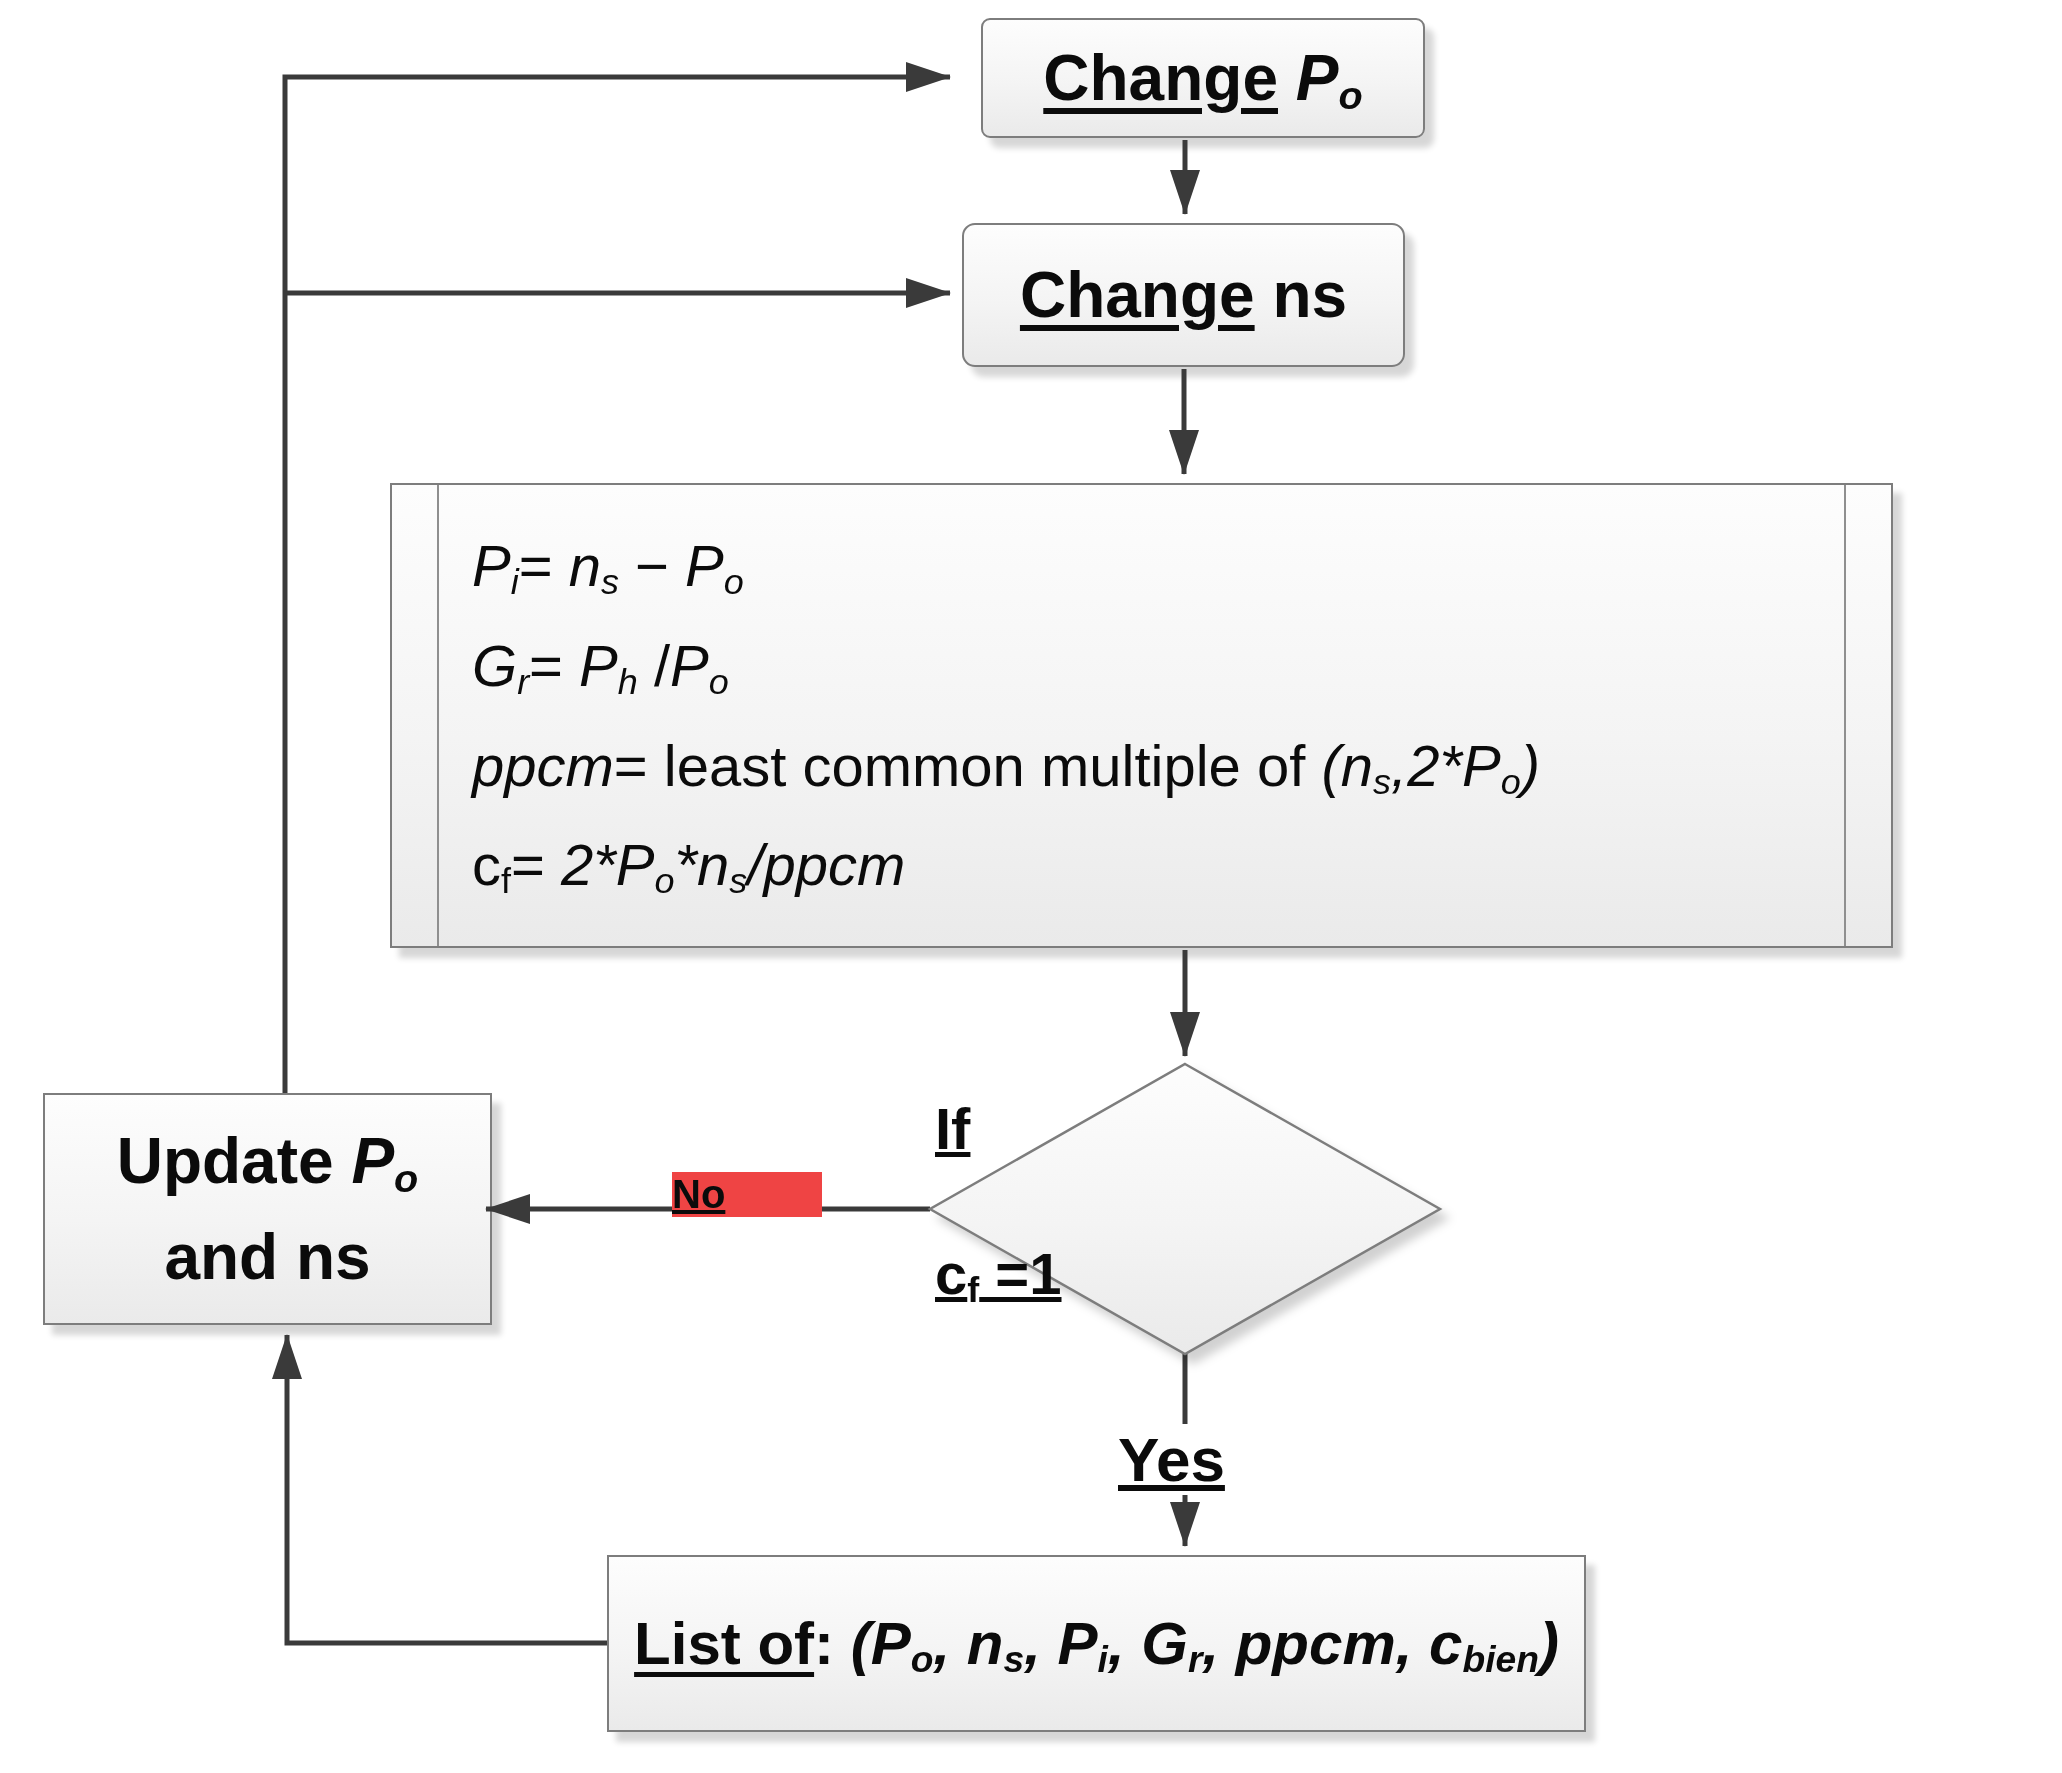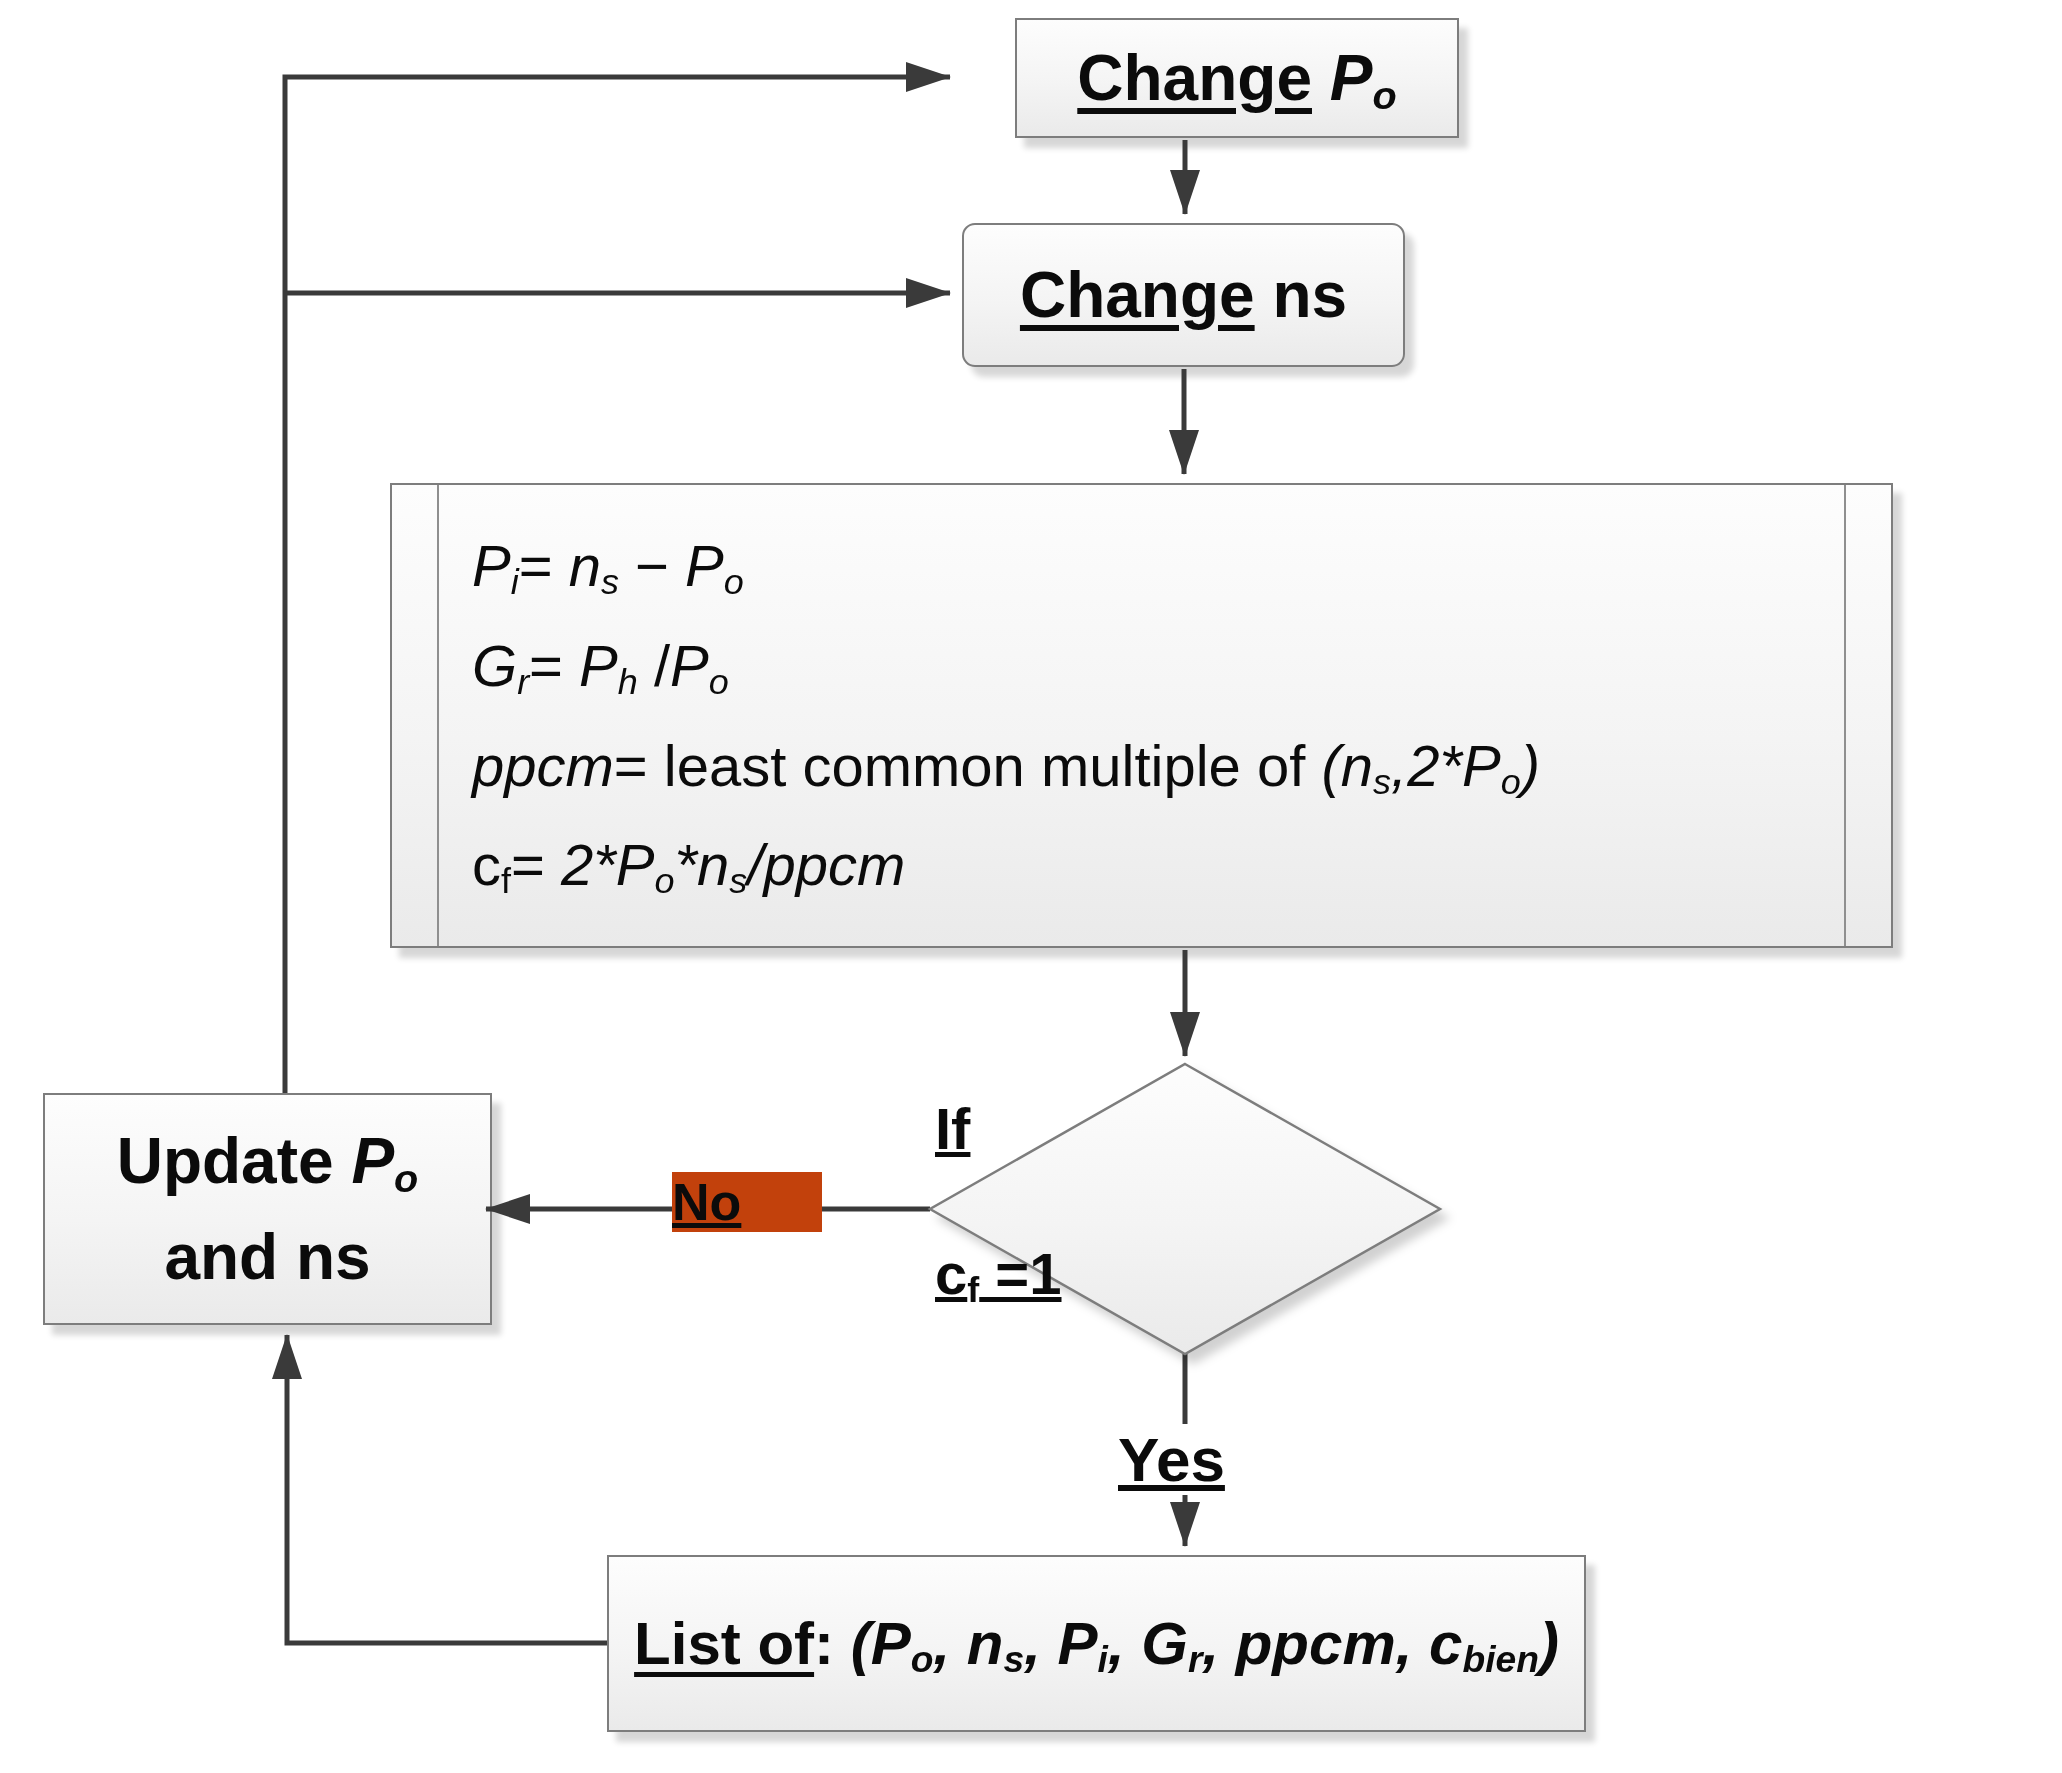--- a/index.html
+++ b/index.html
@@ -14,42 +14,42 @@
   .box{
     position:absolute;
     box-sizing:border-box;
     border:2px solid #7d7d7d;
     background:linear-gradient(180deg,#fdfdfd 0%,#f4f4f4 55%,#eaeaea 100%);
     box-shadow:9px 10px 6px rgba(0,0,0,0.16);
     display:flex;align-items:center;justify-content:center;
     text-align:center;
     font-weight:bold;
   }
-  #box-change-po{left:1015px;top:18px;width:444px;height:120px;font-size:64px;}
+  #box-change-po{left:981px;top:18px;width:444px;height:120px;font-size:64px;border-radius:9px;}
   #box-change-ns{left:962px;top:223px;width:443px;height:144px;font-size:64px;border-radius:13px;}
   #box-process{left:390px;top:483px;width:1503px;height:465px;font-size:58px;justify-content:flex-start;}
   #box-update{left:23px;top:1093px;width:449px;height:232px;font-size:64px;line-height:1.5;flex-direction:column;margin-left:20px;}
   #box-list{left:607px;top:1555px;width:979px;height:177px;font-size:60px;text-align:center;}
   .pp-rail{position:absolute;top:0;bottom:0;width:0;border-left:2px solid #8f8f8f;}
   .pp-rail-left{left:45px;}
   .pp-rail-right{right:45px;}
   .plines{
     text-align:left;
     padding-left:80px;
     line-height:1.72;
     font-weight:normal;
   }
   .wires{position:absolute;left:0;top:0;width:2062px;height:1773px;pointer-events:none;}
   .lbl{
     position:absolute;
     font-weight:bold;
     text-align:left;
     text-decoration:underline;
   }
-  #lbl-no{left:672px;top:1172px;width:150px;font-size:52px;background:#c2410c;}
+  #lbl-no{left:672px;top:1172px;width:150px;font-size:40px;background:#ef4444;}
   #lbl-yes{left:1118px;top:1424px;width:170px;font-size:62px;background:#ffffff;}
   #lbl-if{left:935px;top:1095px;width:500px;font-size:58px;}
   #lbl-cond{left:935px;top:1240px;width:500px;font-size:58px;}
   .it{font-style:italic;}
   .ul{text-decoration:underline;text-underline-offset:0.13em;text-decoration-thickness:0.09em;}
   sub{font-size:0.62em;line-height:0;vertical-align:-0.22em;}
 </style>
 </head>
 <body>
 

